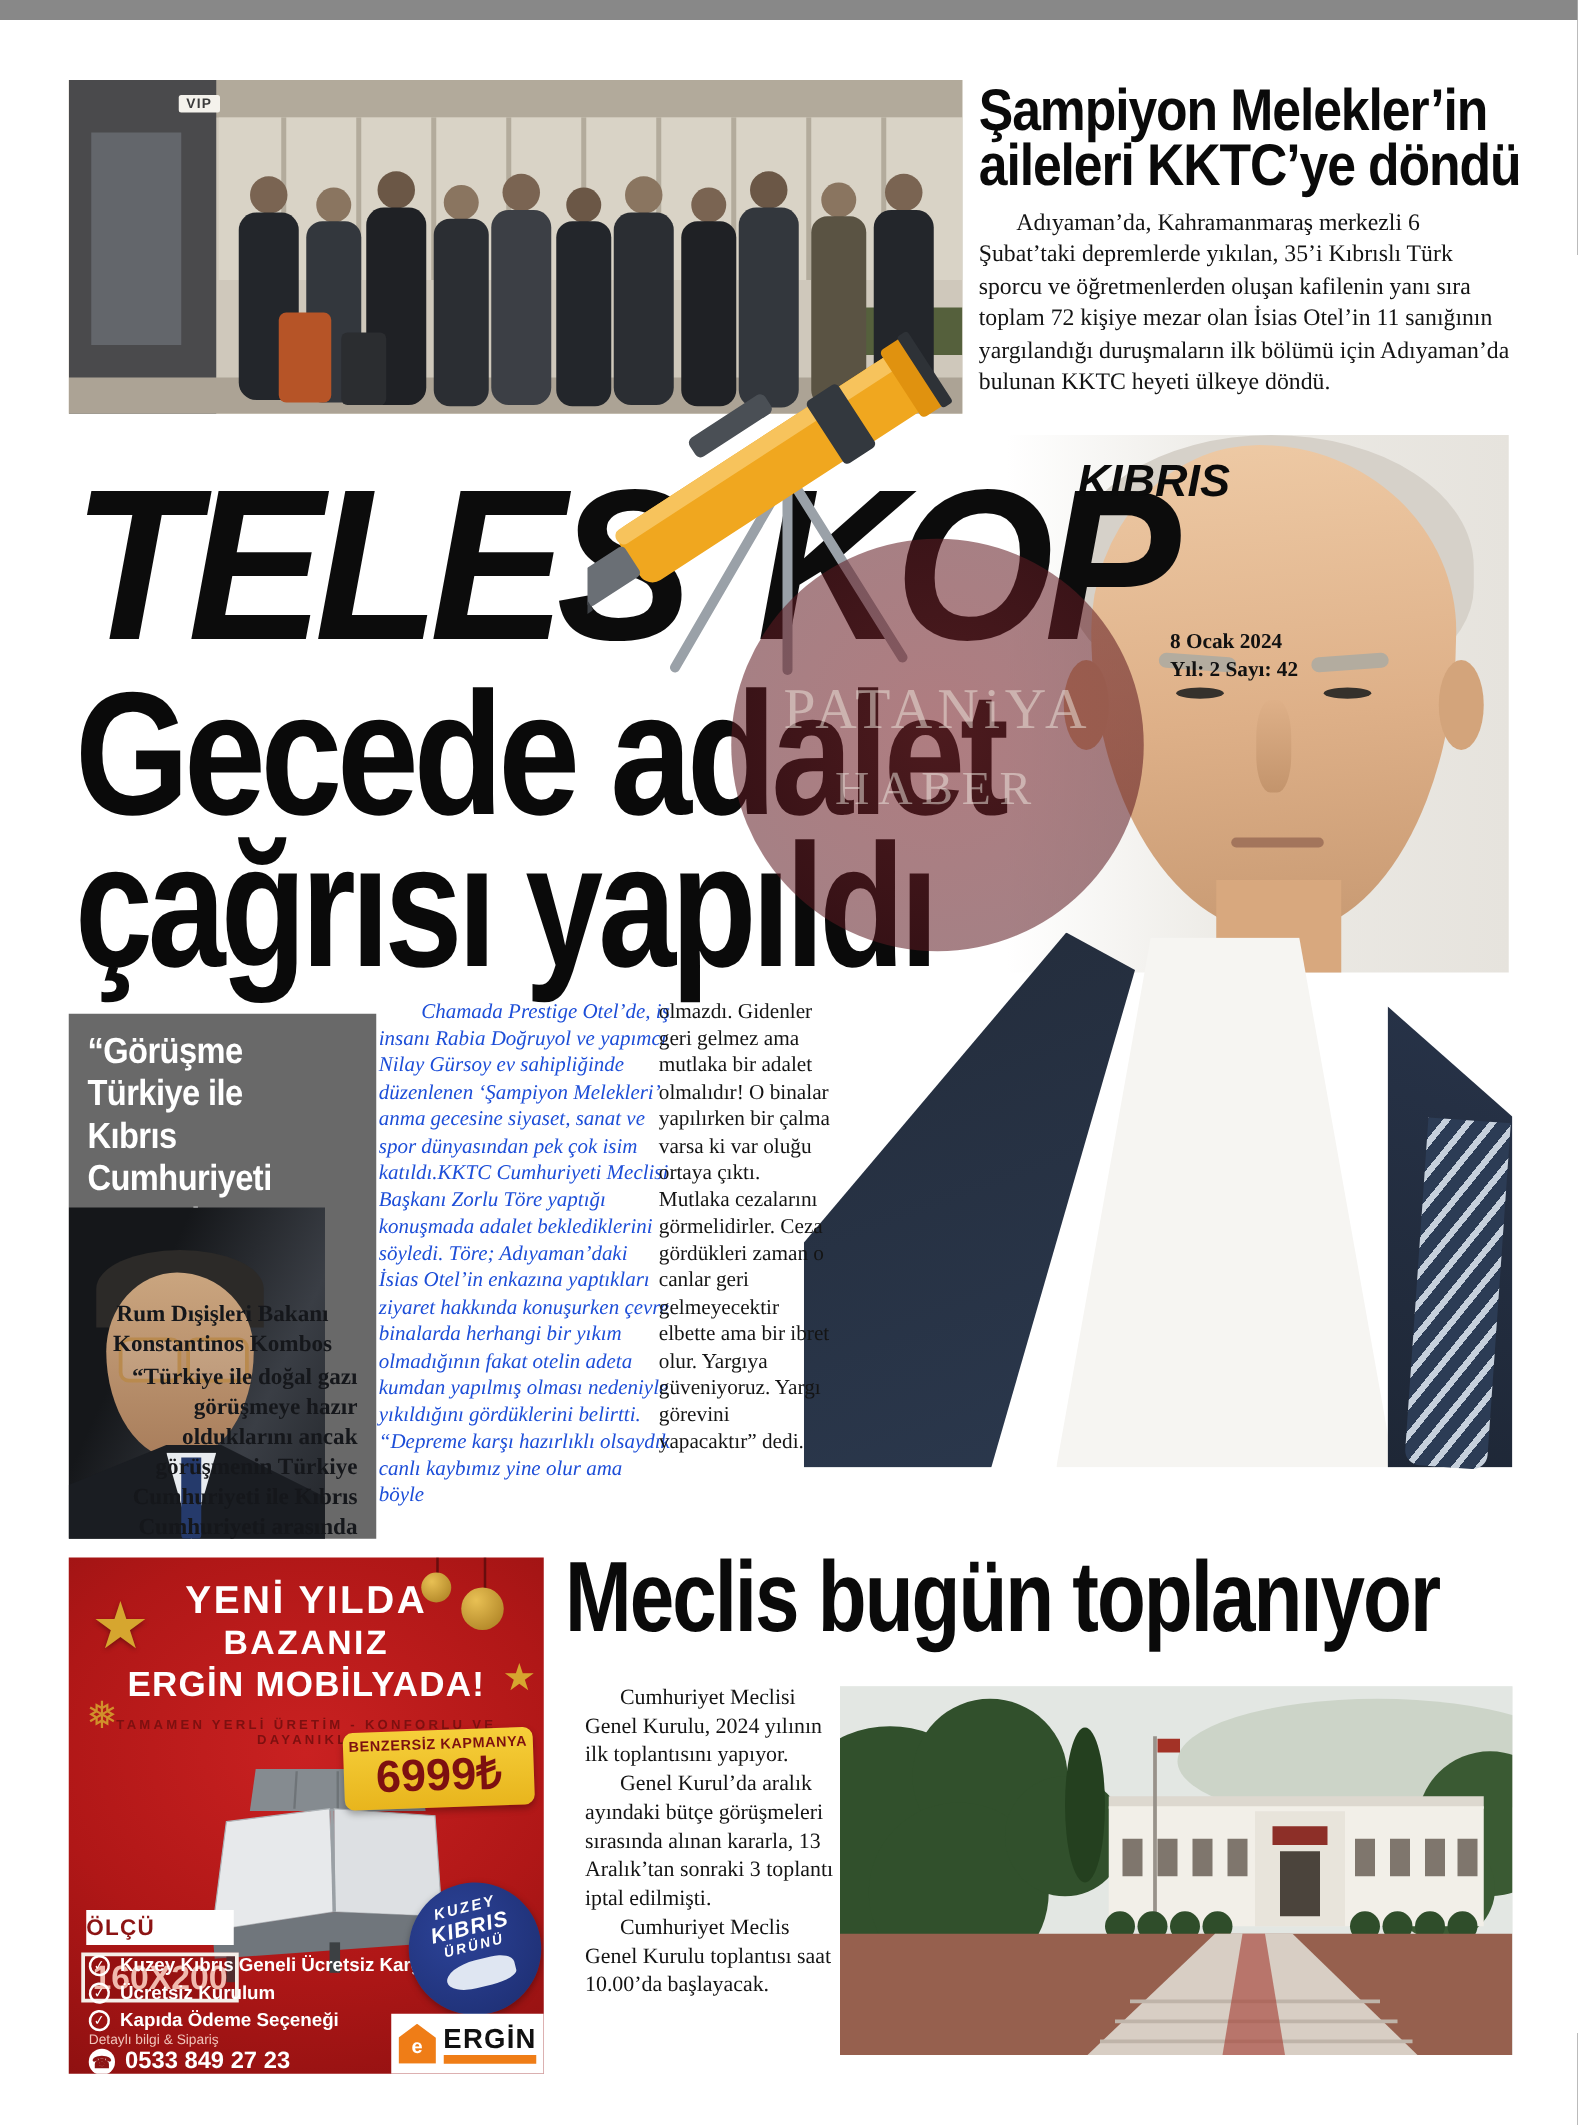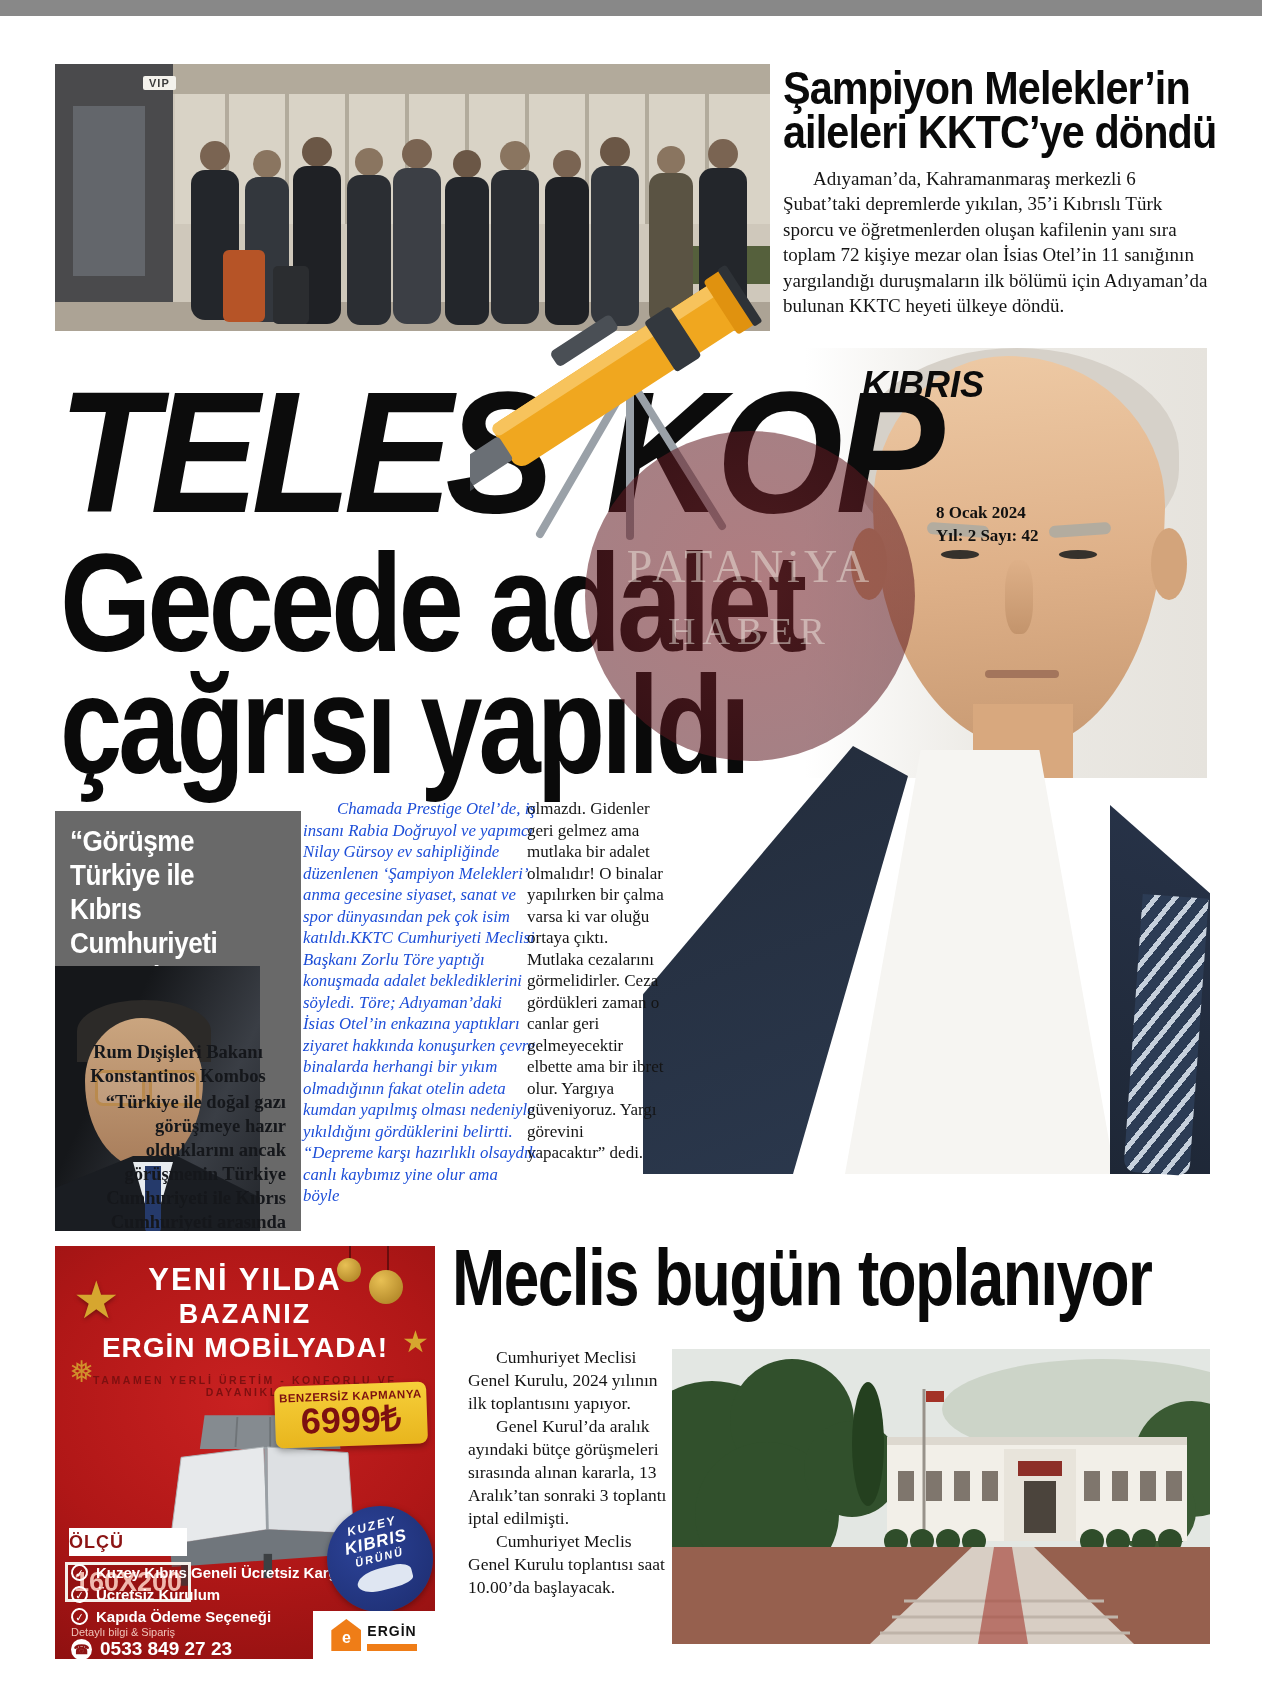--- a/index.html
+++ b/index.html
@@ -155,21 +155,21 @@
   .ad-contact{position:absolute;left:16px;top:380px;font-size:11px;color:#f0c4ba;z-index:2;}
   .ad-phone{position:absolute;left:16px;top:392px;font-size:19px;font-weight:700;display:flex;
             gap:8px;align-items:center;z-index:2;}
   .ph-ico{width:21px;height:21px;background:#fff;color:#8c1414;border-radius:50%;font-size:13px;
           line-height:21px;text-align:center;}
   .ad-ergin{position:absolute;right:0;bottom:0;width:122px;height:48px;background:#fff;display:flex;
             align-items:center;justify-content:center;gap:6px;padding:4px;z-index:4;}
   .eg-ico{width:30px;height:32px;background:#ef7d17;clip-path:polygon(50% 0,100% 35%,100% 100%,0 100%,0 35%);
           color:#fff;font-weight:700;font-size:16px;text-align:center;line-height:38px;}
   .eg-wrap{display:flex;flex-direction:column;}
-  .eg-name{color:#111;font-weight:700;font-size:14px;letter-spacing:1px;line-height:22px;}
+  .eg-name{color:#111;font-weight:700;font-size:22px;letter-spacing:1px;line-height:22px;}
   .eg-bar{height:7px;background:#ef7d17;margin-top:2px;}
 </style>
 </head>
 <body>
 
 <div class="page">
 
   <div class="top-photo">
     <svg width="715" height="267" viewBox="0 0 715 267">
       <rect width="715" height="267" fill="#cfc8bb"></rect>

